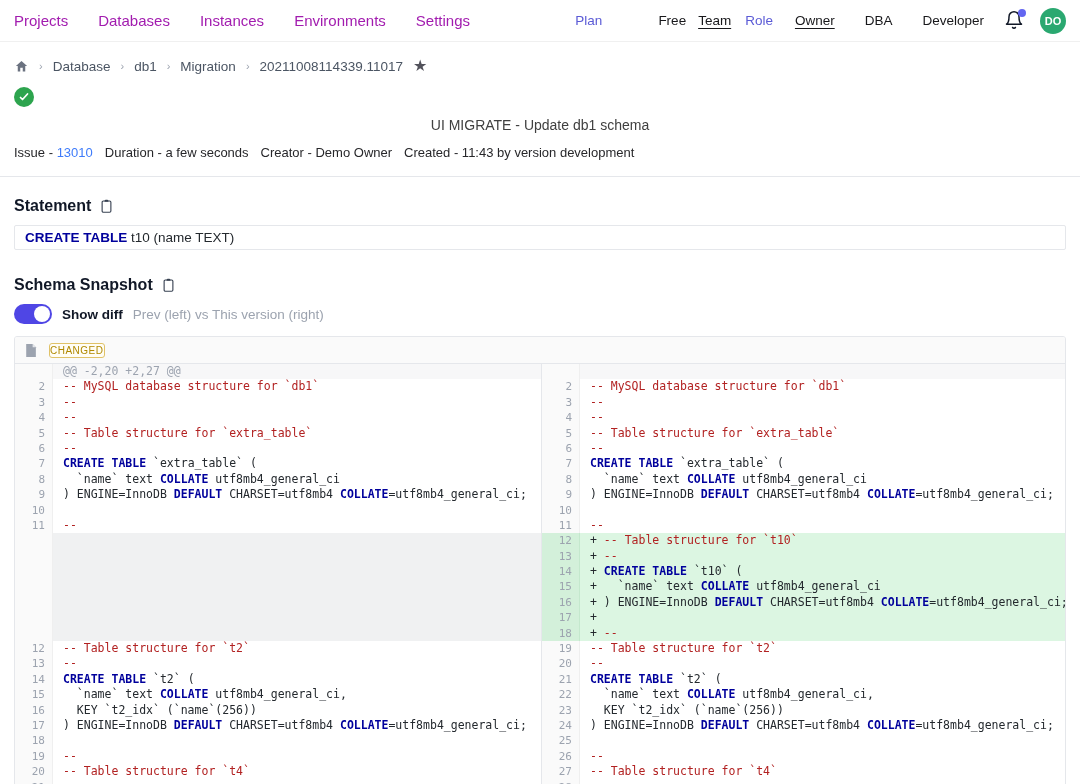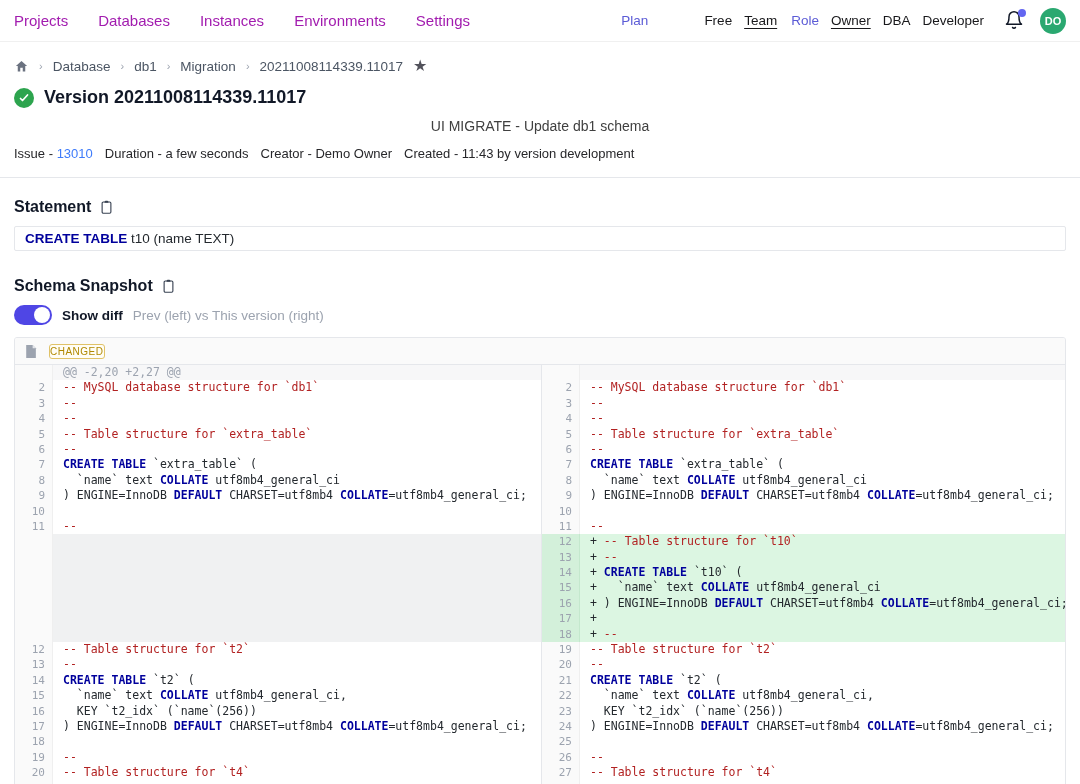--- a/index.html
+++ b/index.html
@@ -119,21 +119,21 @@
   <div class="nav-right">
     <div class="grp">
       <span class="lbl-accent">Plan</span>
       <span id="plan-values" style="display:flex;gap:12px;margin-left:44px;">
           <span class="nav-val">Free</span>
           <span class="nav-val active">Team</span>
         </span>
     </div>
     <div class="grp">
       <span class="lbl-accent">Role</span>
-      <span id="role-values" style="display:flex;gap:12px;">
+      <span id="role-values" style="display:flex;gap:30px;margin-left:10px;">
           <span class="nav-val active">Owner</span>
           <span class="nav-val">DBA</span>
           <span class="nav-val">Developer</span>
         </span>
     </div>
     <div class="bell-wrap">
       <svg width="20" height="20" viewBox="0 0 24 24" fill="none" stroke="#111827" stroke-width="1.8" stroke-linecap="round" stroke-linejoin="round">
         <path d="M18 8a6 6 0 0 0-12 0c0 7-3 9-3 9h18s-3-2-3-9"></path>
           <path d="M13.7 21a2 2 0 0 1-3.4 0"></path>
       </svg>
@@ -161,21 +161,20 @@
     </span>
   <span class="star">★</span>
 </div>
 
 <div class="title-row">
   <span class="check-circle">
     <svg width="12" height="12" viewBox="0 0 24 24" fill="none" stroke="#ffffff" stroke-width="3.4" stroke-linecap="round" stroke-linejoin="round">
         <path d="M5 13l4 4 10-11"></path>
       </svg>
   </span>
-  <span class="page-title">Version 20211008114339.11017</span>
 </div>
 <div class="subtitle">UI MIGRATE - Update db1 schema</div>
 <div class="meta-row" id="meta-row">
     <span class="meta-item"><span>Issue - </span><span class="meta-link">13010</span></span>
     <span class="meta-item"><span>Duration - a few seconds</span></span>
     <span class="meta-item"><span>Creator - Demo Owner</span></span>
     <span class="meta-item"><span>Created - 11:43 by version development</span></span>
   </div>
 
 <hr class="hr">

